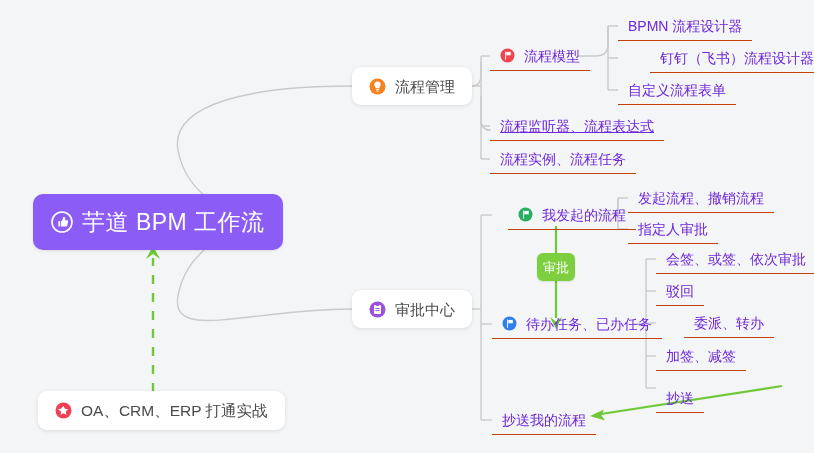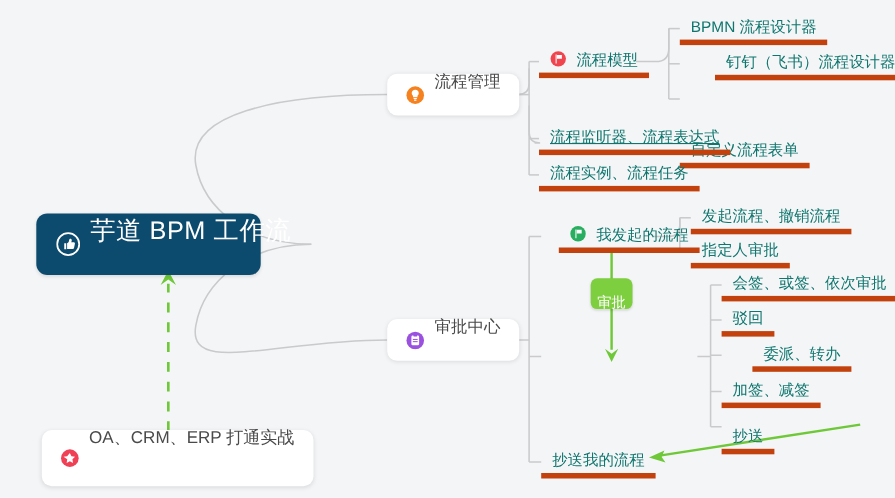--- a/index.html
+++ b/index.html
@@ -7,61 +7,61 @@
     width:814px;height:453px;
     background:#f4f5f7;
     font-family:"Liberation Sans","DejaVu Sans",sans-serif;
     overflow:hidden;
     position:relative;
   }
   #canvas{position:absolute;inset:0;width:814px;height:453px;}
   #edges{position:absolute;left:0;top:0;width:814px;height:453px;pointer-events:none;}
 
   
-  .node{position:absolute;display:flex;box-sizing:border-box;white-space:nowrap;}
+  .node{position:absolute;display:flex;align-items:center;box-sizing:border-box;white-space:nowrap;}
 
   
   .root{
-    left:33px;top:194px;width:204px;height:56px;
-    background:#0c4a6e;border-radius:10px;
+    left:33px;top:194px;width:250px;height:56px;
+    background:#8b5cf6;border-radius:10px;
     box-shadow:0 1px 3px rgba(0,0,0,.10);
     padding:4px 18px;color:#fff;
     font-size:23px;letter-spacing:.5px;
   }
 
   
   .card{
     background:#fff;border-radius:9px;
     box-shadow:0 1px 4px rgba(0,0,0,.10);
     padding:0 17px;height:38px;
     font-size:15px;color:#4a4a4a;
   }
   .card.branch1{left:352px;top:67px;}
   .card.branch2{left:352px;top:290px;}
-  .card.bottomleft{left:38px;top:391px;height:51px;font-size:15.5px;}
+  .card.bottomleft{left:38px;top:391px;height:39px;font-size:15.5px;}
 
   
   .plain{
-    height:30px;font-size:14px;color:#0f766e;
-    border-bottom:5px solid #c2410c;
+    height:30px;font-size:14px;color:#6d28d9;
+    border-bottom:1px solid #c2410c;
     padding:0 10px 0 10px;
     align-items:center;
   }
 
   .ic{
     display:inline-flex;align-items:center;justify-content:center;
     flex:0 0 auto;margin-right:9px;
   }
   .lbl{display:inline-block;line-height:1;}
 
   
   .tag{
     position:absolute;left:537px;top:253px;
     width:38px;height:28px;background:#7dcf3f;border-radius:6px;
-    display:flex;align-items:flex-end;justify-content:center;
+    display:flex;align-items:center;justify-content:center;
     color:#fff;font-size:13px;z-index:5;
     box-shadow:0 1px 2px rgba(0,0,0,.10);
   }
 </style>
 </head>
 <body>
 
 <div id="canvas">
 
   <svg id="edges" viewBox="0 0 814 453">
@@ -156,21 +156,21 @@
     </span>
     <span class="lbl">流程模型</span>
   </div>
 
   <div class="node plain" style="left:618px;top:11px;">
     <span class="lbl">BPMN 流程设计器</span>
   </div>
   <div class="node plain" style="left:650px;top:43px;">
     <span class="lbl">钉钉（飞书）流程设计器</span>
   </div>
-  <div class="node plain" style="left:618px;top:75px;margin-top:48px;">
+  <div class="node plain" style="left:618px;top:75px;">
     <span class="lbl">自定义流程表单</span>
   </div>
 
   <div class="node plain" style="left:490px;top:111px;text-decoration:underline;">
     <span class="lbl">流程监听器、流程表达式</span>
   </div>
   <div class="node plain" style="left:490px;top:144px;">
     <span class="lbl">流程实例、流程任务</span>
   </div>
 
@@ -197,20 +197,30 @@
     </span>
     <span class="lbl">我发起的流程</span>
   </div>
   <div class="node plain" style="left:628px;top:183px;">
     <span class="lbl">发起流程、撤销流程</span>
   </div>
   <div class="node plain" style="left:628px;top:214px;">
     <span class="lbl">指定人审批</span>
   </div>
 
+  <div class="node plain" style="left:492px;top:309px;">
+    <span class="ic">
+      <svg width="15" height="15" viewBox="0 0 15 15">
+        <circle cx="7.5" cy="7.5" r="7" fill="#2f80ed"></circle>
+        <path d="M5.1 3.6h.95v8.1H5.1z" fill="#fff"></path>
+        <path d="M6.3 3.9h4.5v3.4H6.3z" fill="#fff"></path>
+      </svg>
+    </span>
+    <span class="lbl">待办任务、已办任务</span>
+  </div>
 
   <div class="node plain" style="left:656px;top:244px;">
     <span class="lbl">会签、或签、依次审批</span>
   </div>
   <div class="node plain" style="left:656px;top:276px;">
     <span class="lbl">驳回</span>
   </div>
   <div class="node plain" style="left:684px;top:308px;">
     <span class="lbl">委派、转办</span>
   </div>

